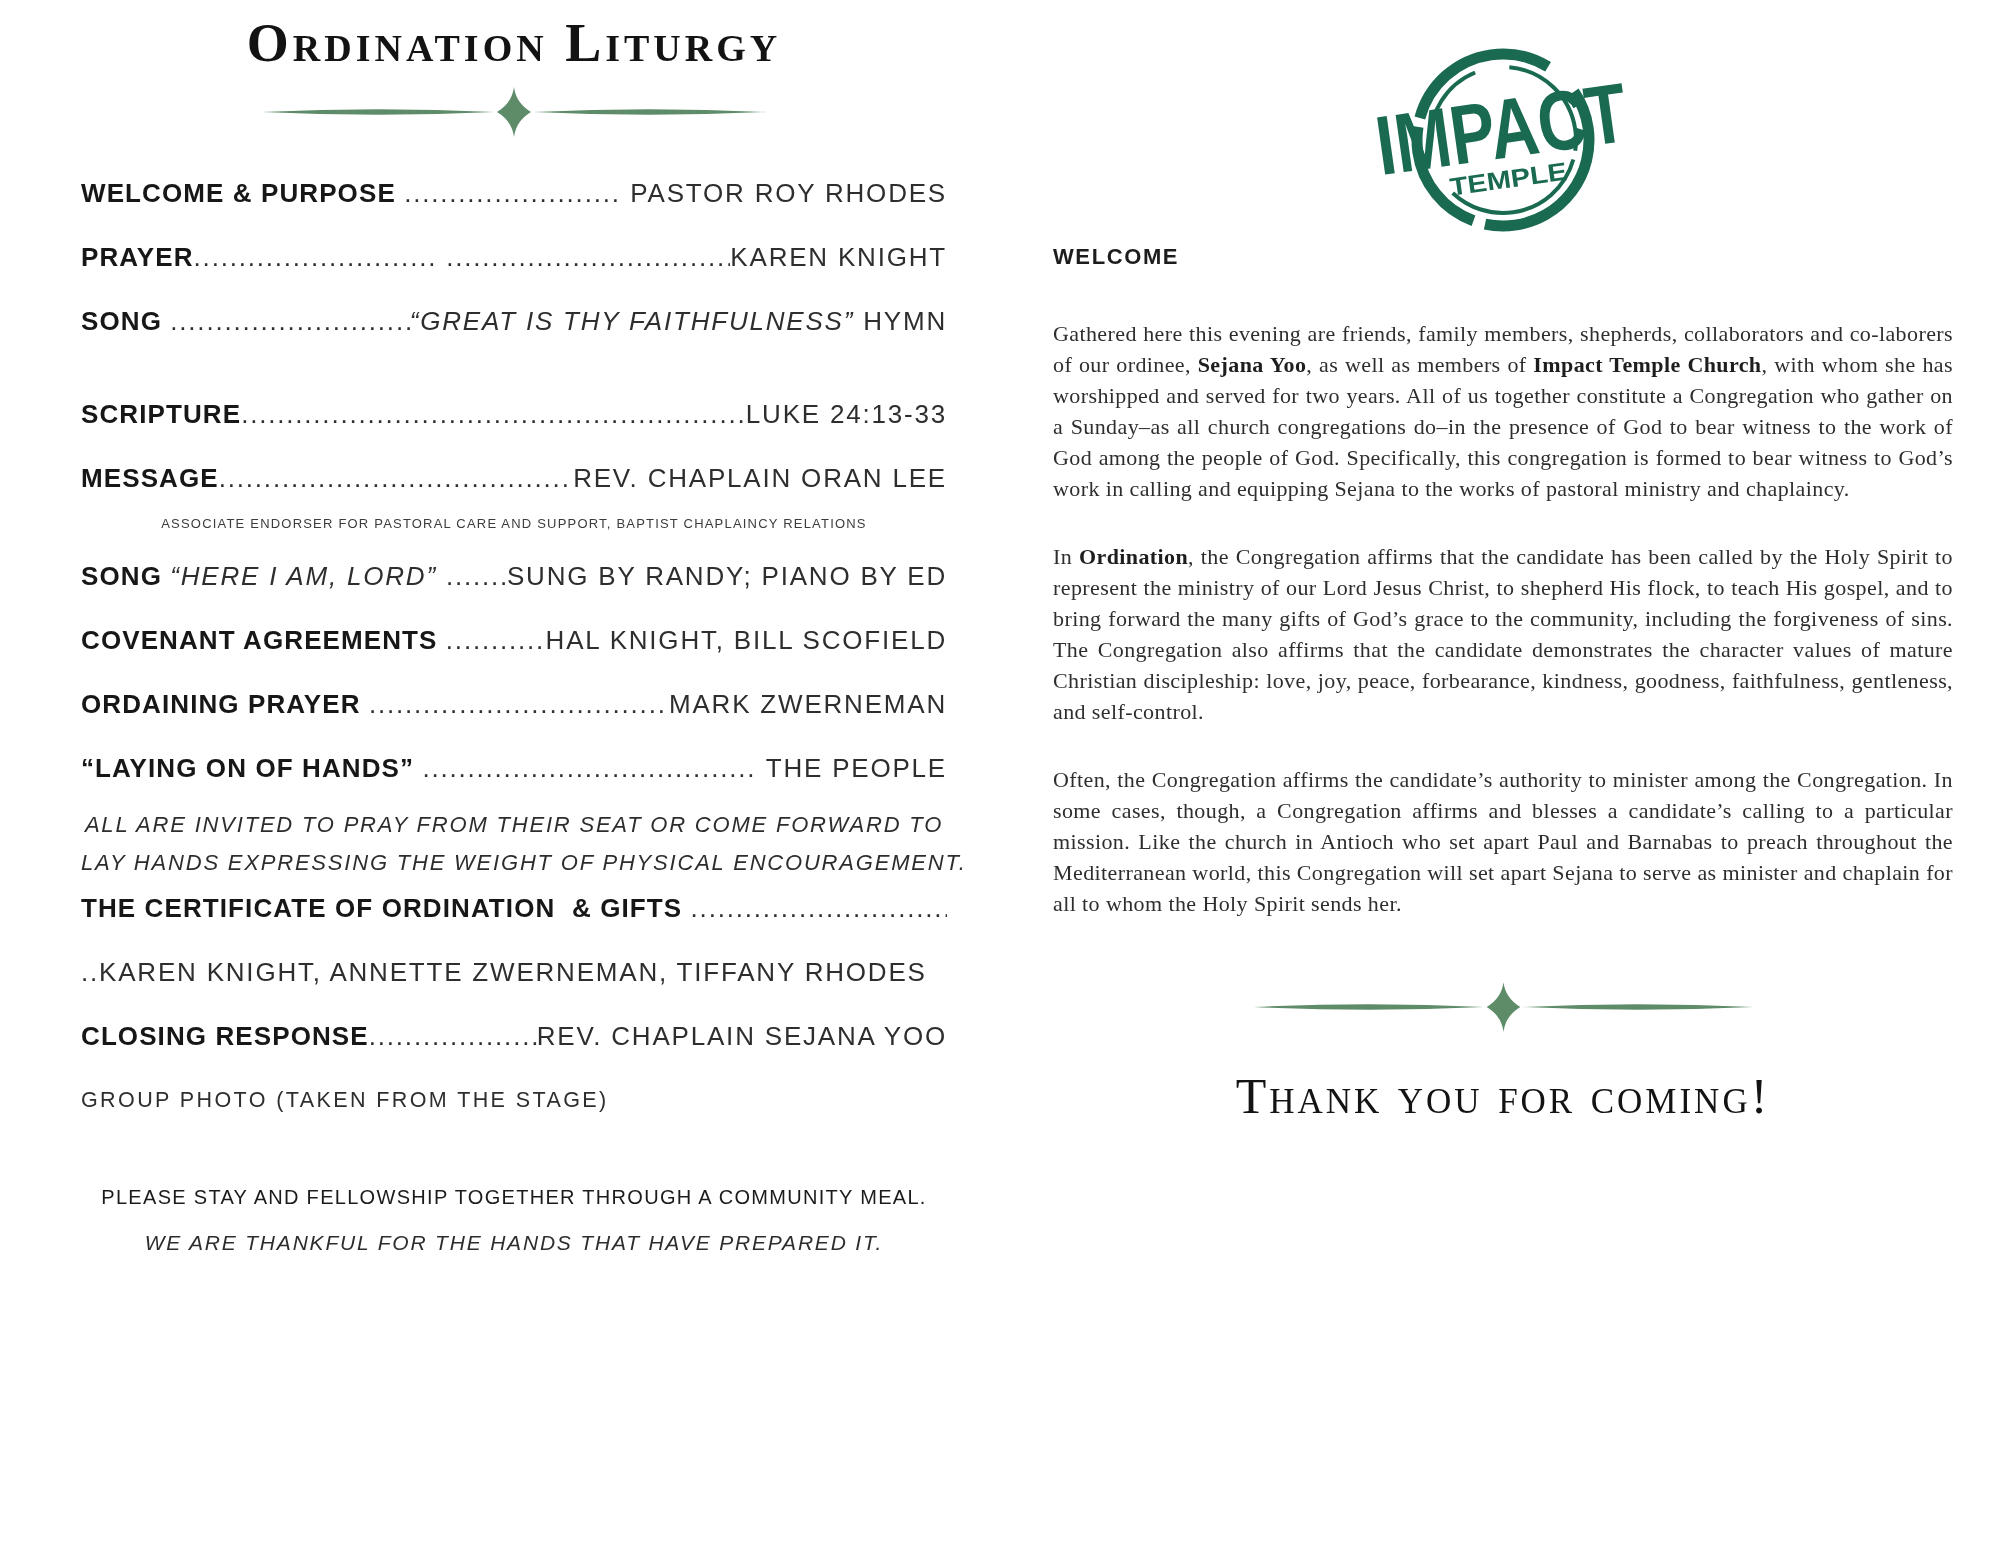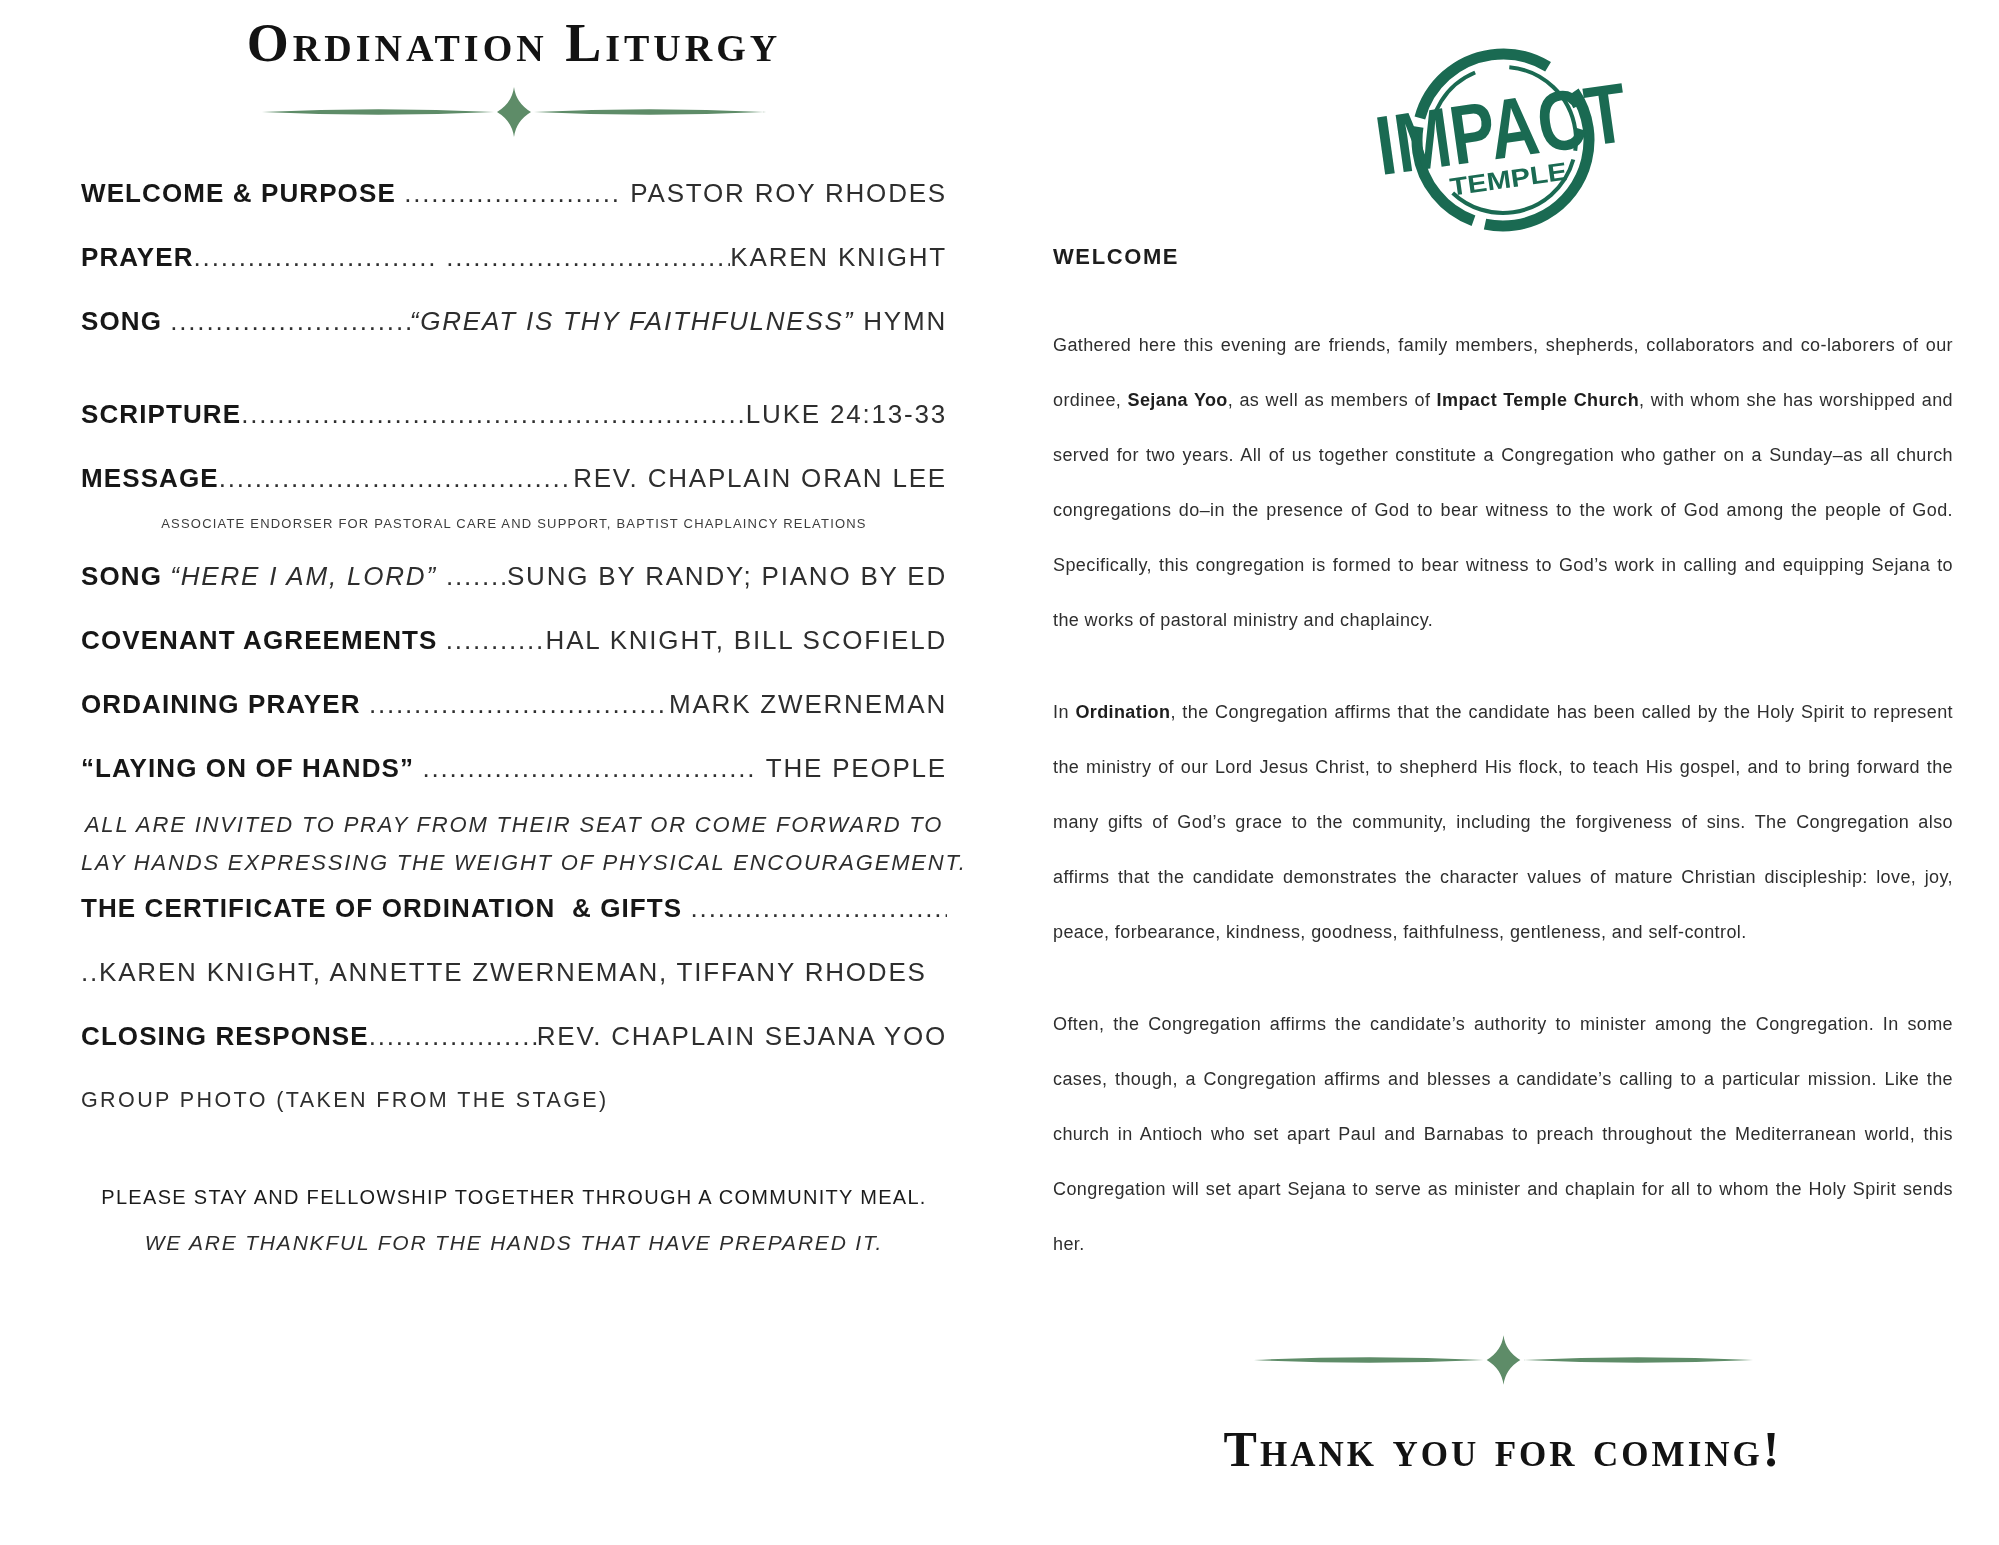--- a/index.html
+++ b/index.html
@@ -32,25 +32,25 @@
   .lit-line.meal-bold{display:block;text-align:center;font-weight:700;font-size:20px;line-height:25px;
                       letter-spacing:1.3px;margin:72px 0 21px;color:#1b1b1b;}
   .lit-line.meal-italic{display:block;text-align:center;font-style:italic;font-size:21px;line-height:24px;
                         letter-spacing:1.8px;margin:0;color:#2d2d2d;}
 
   
   .page-right{position:absolute;left:1053px;top:40px;width:900px;}
   .logo-wrap{width:300px;height:200px;margin:0 auto;}
   .welcome-heading{font-size:22px;font-weight:700;letter-spacing:1.6px;color:#1d1d1d;
                    margin:4px 0 48px;}
-  .wpara{font-size:18px;line-height:55px;text-align:justify;color:#2e2e2e;
-         letter-spacing:0.4px;margin:0 0 37px 0;}
+  .wpara{font-size:22px;line-height:31px;text-align:justify;color:#2e2e2e;
+         letter-spacing:0.4px;margin:0 0 37px 0;font-family:Liberation Serif, serif;}
   .wpara .bold{font-weight:700;color:#1e1e1e;}
   .footer-divider{display:block;margin:62px auto 0;}
-  .thank-you{font-family:"Liberation Serif",serif;font-variant:small-caps;font-weight:700;
+  .thank-you{font-family:"Liberation Serif",serif;font-variant:small-caps;font-weight:400;
              font-size:50px;line-height:58px;letter-spacing:3px;text-align:center;margin-top:34px;color:#131313;}
   .website{display:block;text-align:center;margin-top:14px;font-size:26px;letter-spacing:1.5px;
            color:#47804f;text-decoration:underline;text-underline-offset:7px;cursor:pointer;}
 </style>
 </head>
 <body>
 
 <div class="sheet">
 
   <div class="page-left">

